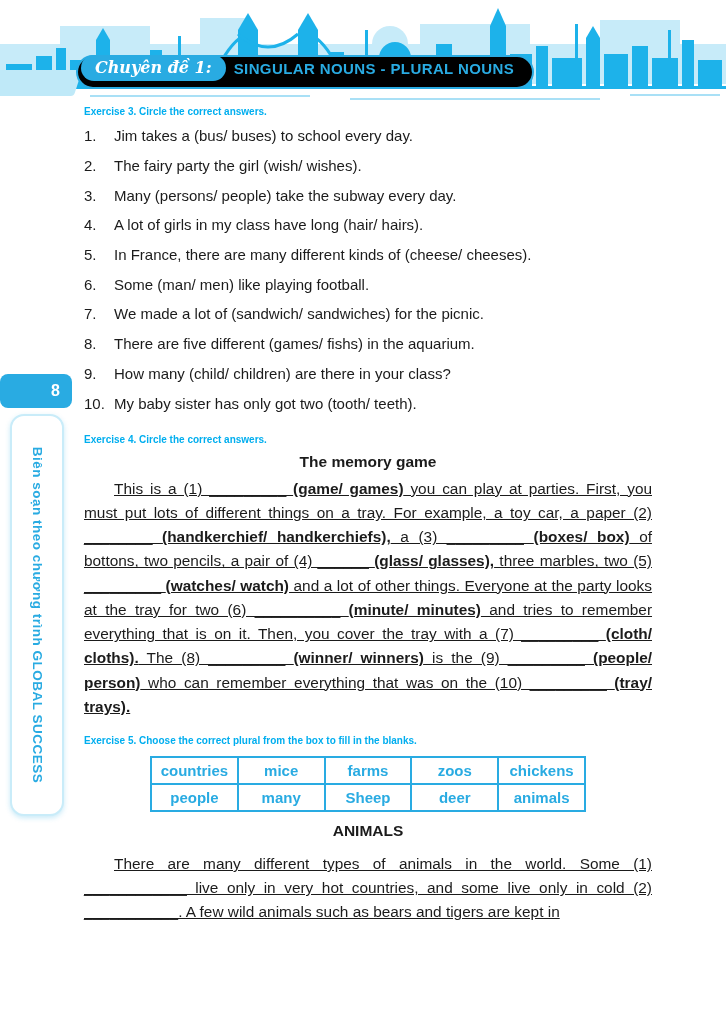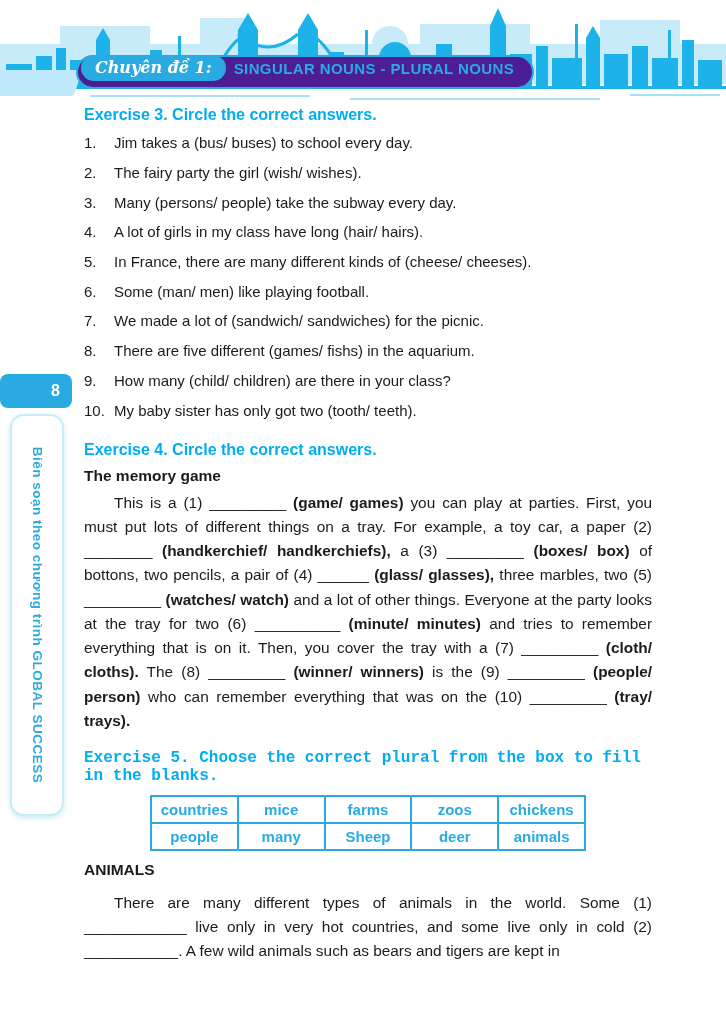--- a/index.html
+++ b/index.html
@@ -16,21 +16,21 @@
 
   .deco-slant {
     position:absolute; left:-10px; top:70px; width:88px; height:26px;
     background:#bfe9f8; transform:skewX(-18deg); border-radius:3px;
   }
 
   
   .title-banner {
     position:absolute; top:55px; left:76px; height:34px;
     display:flex; align-items:center; gap:8px;
-    background:#4c1d95; border:2px solid var(--accent); border-radius:18px;
+    background:#000000; border:2px solid var(--accent); border-radius:18px;
     padding:0 18px 8px 3px; z-index:5;
   }
   .badge {
     background:var(--accent); color:#fff; border-radius:14px;
     padding:3px 14px 4px; font-size:16px; font-weight:bold; font-style:italic;
     font-family:"DejaVu Serif", serif; white-space:nowrap;
   }
   .banner-title {
     color:var(--accent); font-weight:bold; font-size:15px; letter-spacing:.4px;
     white-space:nowrap;
@@ -50,31 +50,31 @@
   }
   .side-tab-text {
     position:absolute; left:50%; top:50%;
     transform:translate(-50%,-50%);
     writing-mode:vertical-rl; white-space:nowrap;
     color:var(--accent); font-weight:bold; font-size:13.5px; letter-spacing:.5px;
   }
 
   
   .content { position:absolute; left:84px; top:106px; width:568px; }
-  .ex-title { color:var(--heading); font-weight:bold; font-size:16px; margin:0 0 4px; }
+  .ex-title { color:var(--heading); font-weight:bold; font-size:10px; margin:0 0 4px; }
   .list { margin-bottom:16px; }
   .list-row { display:flex; height:29.7px; align-items:center; font-size:15px; }
   .num { flex:none; width:30px; }
   .ex4 { margin-top:4px; }
-  .center-heading { font-weight:bold; font-size:15.5px; margin-top:8px; }
+  .center-heading { text-align:center; font-weight:bold; font-size:15.5px; margin-top:8px; }
   .para {
     margin-top:6px; font-size:15.4px; line-height:24.2px;
-    text-align:justify; text-indent:30px;
-  }
-  .ex5-title { margin-top:16px;font-family:Liberation Mono, monospace; }
+    text-align:justify; text-indent:30px;text-decoration:underline;
+  }
+  .ex5-title { margin-top:16px; }
   table.word-box {
     border-collapse:collapse; margin:10px auto 0; table-layout:fixed; width:436px;
   }
   table.word-box td {
     border:2px solid var(--accent); color:var(--accent); font-weight:bold;
     font-size:15px; text-align:center; height:27px; padding:1px 4px;
   }
   .animals-heading { margin-top:10px; }
   .para2 { margin-top:12px; }
 </style>

